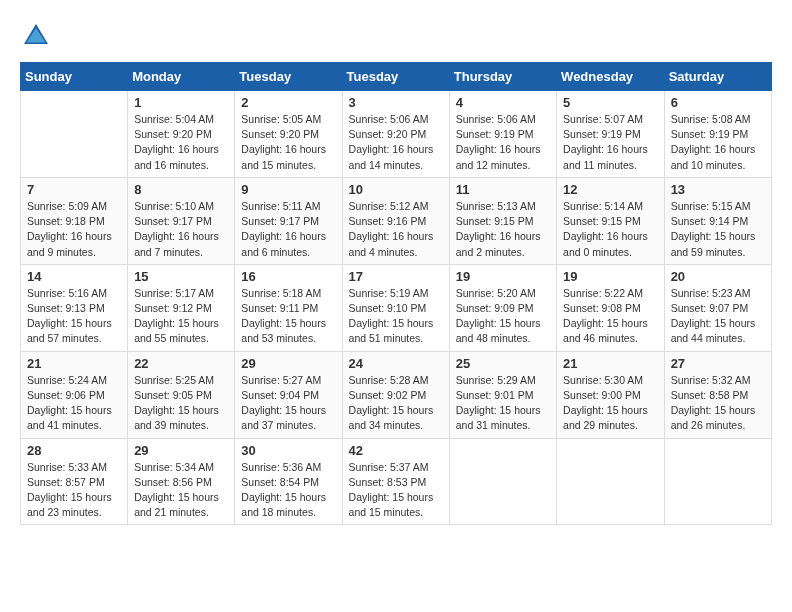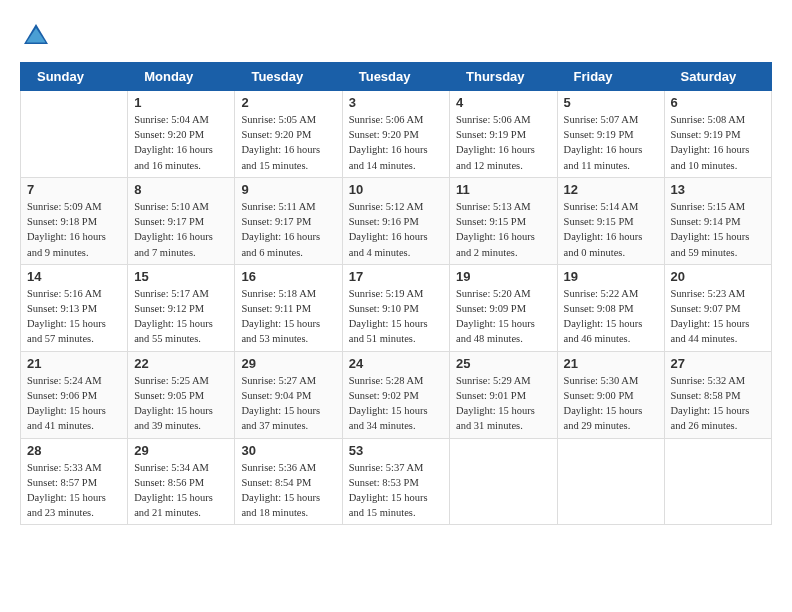--- a/index.html
+++ b/index.html
@@ -54,21 +54,21 @@
     }
     .calendar {
       width: 100%;
       border-collapse: collapse;
       border: 1px solid #ccc;
     }
     .calendar th {
       background: #1a5fa8;
       color: #fff;
       text-align: left;
-      padding: 6px 16px;
+      padding: 6px 4px;
       font-size: 13px;
       border: 1px solid #1a5fa8;
     }
     .calendar td {
       vertical-align: top;
       padding: 4px 6px;
       border: 1px solid #ddd;
       font-size: 11px;
       color: #333;
       width: 108px;
@@ -77,21 +77,20 @@
     .day-number {
       font-size: 13px;
       font-weight: bold;
       display: block;
       margin-bottom: 2px;
     }
     .day-info {
       font-size: 10.5px;
       line-height: 1.45;
       color: #333;
-      font-family: Liberation Serif, serif;
     }
     .empty-cell {
       background: #f9f9f9;
     }
     tr:nth-child(even) td {
       background: #fafafa;
     }
     tr:nth-child(odd) td {
       background: #fff;
     }
@@ -118,21 +117,21 @@
 
 <table class="calendar">
   <thead>
     <tr>
 
     <th>Sunday</th>
         <th>Monday</th>
         <th>Tuesday</th>
         <th>Tuesday</th>
         <th>Thursday</th>
-        <th>Friday</th>
+        <th>Wednesday</th>
         <th>Saturday</th>
       </tr>
   </thead>
   <tbody id="calendar-body">
   <tr>
         <td class="empty-cell"></td>
         <td>
           <span class="day-number">1</span>
           <div class="day-info">Sunrise: 5:04 AM<br>Sunset: 9:20 PM<br>Daylight: 16 hours<br>and 16 minutes.</div>
         </td>
@@ -254,21 +253,21 @@
         </td>
         <td>
           <span class="day-number">29</span>
           <div class="day-info">Sunrise: 5:34 AM<br>Sunset: 8:56 PM<br>Daylight: 15 hours<br>and 21 minutes.</div>
         </td>
         <td>
           <span class="day-number">30</span>
           <div class="day-info">Sunrise: 5:36 AM<br>Sunset: 8:54 PM<br>Daylight: 15 hours<br>and 18 minutes.</div>
         </td>
         <td>
-          <span class="day-number">53</span>
+          <span class="day-number">42</span>
           <div class="day-info">Sunrise: 5:37 AM<br>Sunset: 8:53 PM<br>Daylight: 15 hours<br>and 15 minutes.</div>
         </td>
         <td class="empty-cell"></td>
         <td class="empty-cell"></td>
         <td class="empty-cell"></td>
       </tr>
     </tbody>
 </table>
 
 </body></html>

